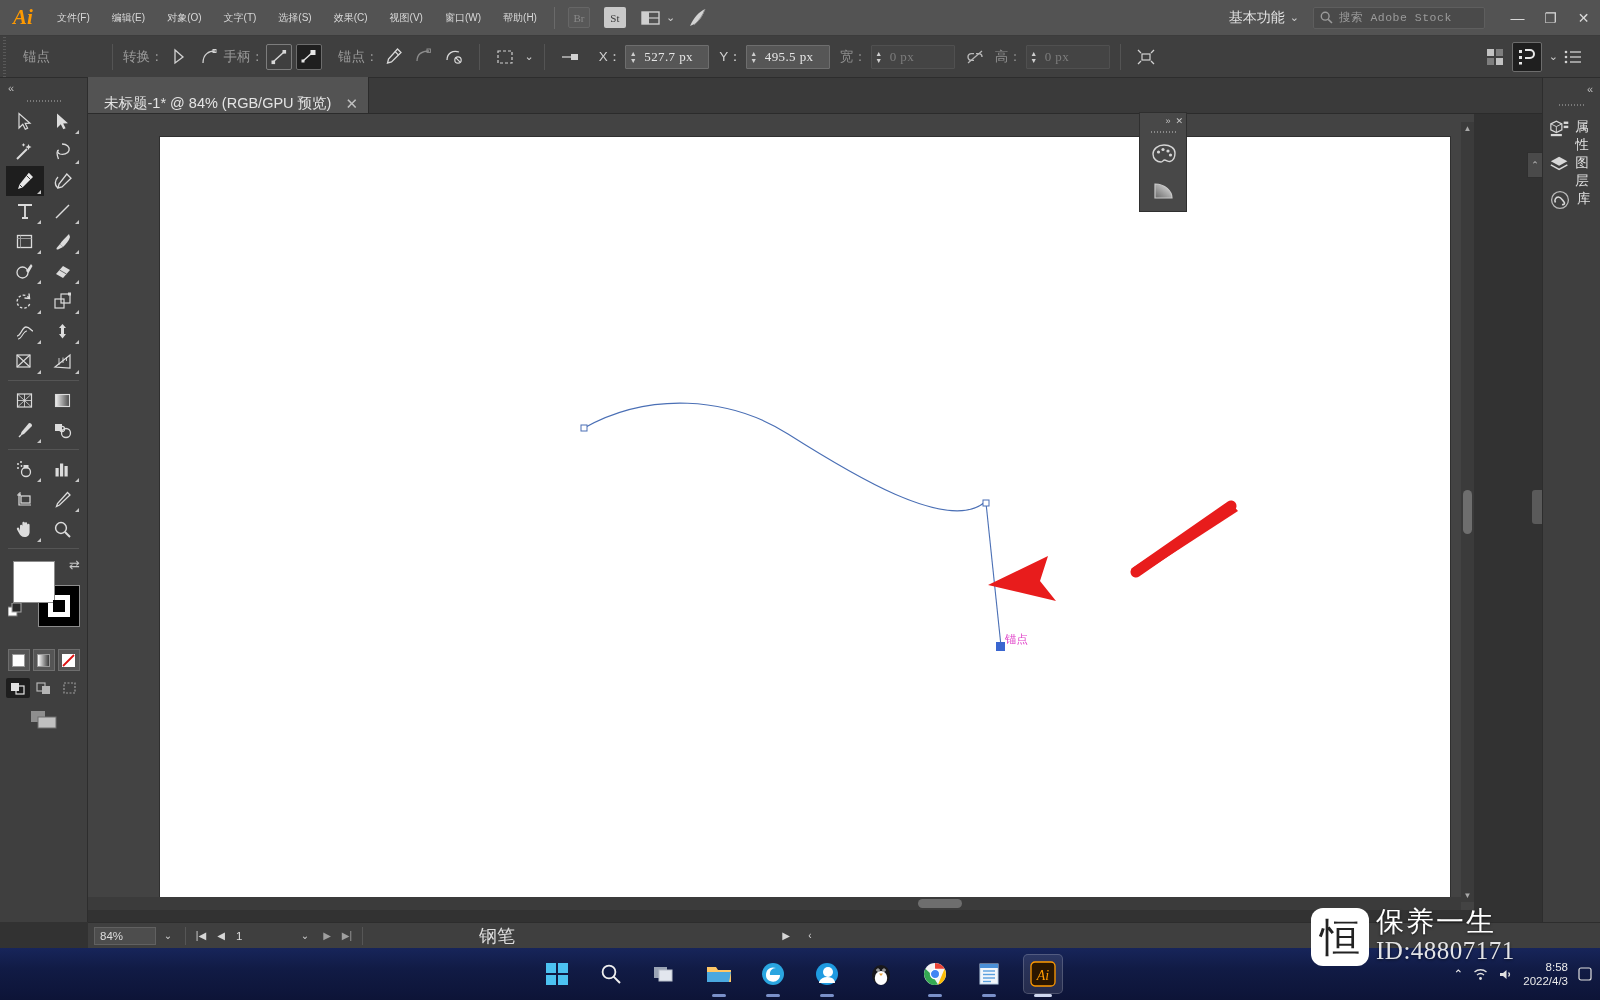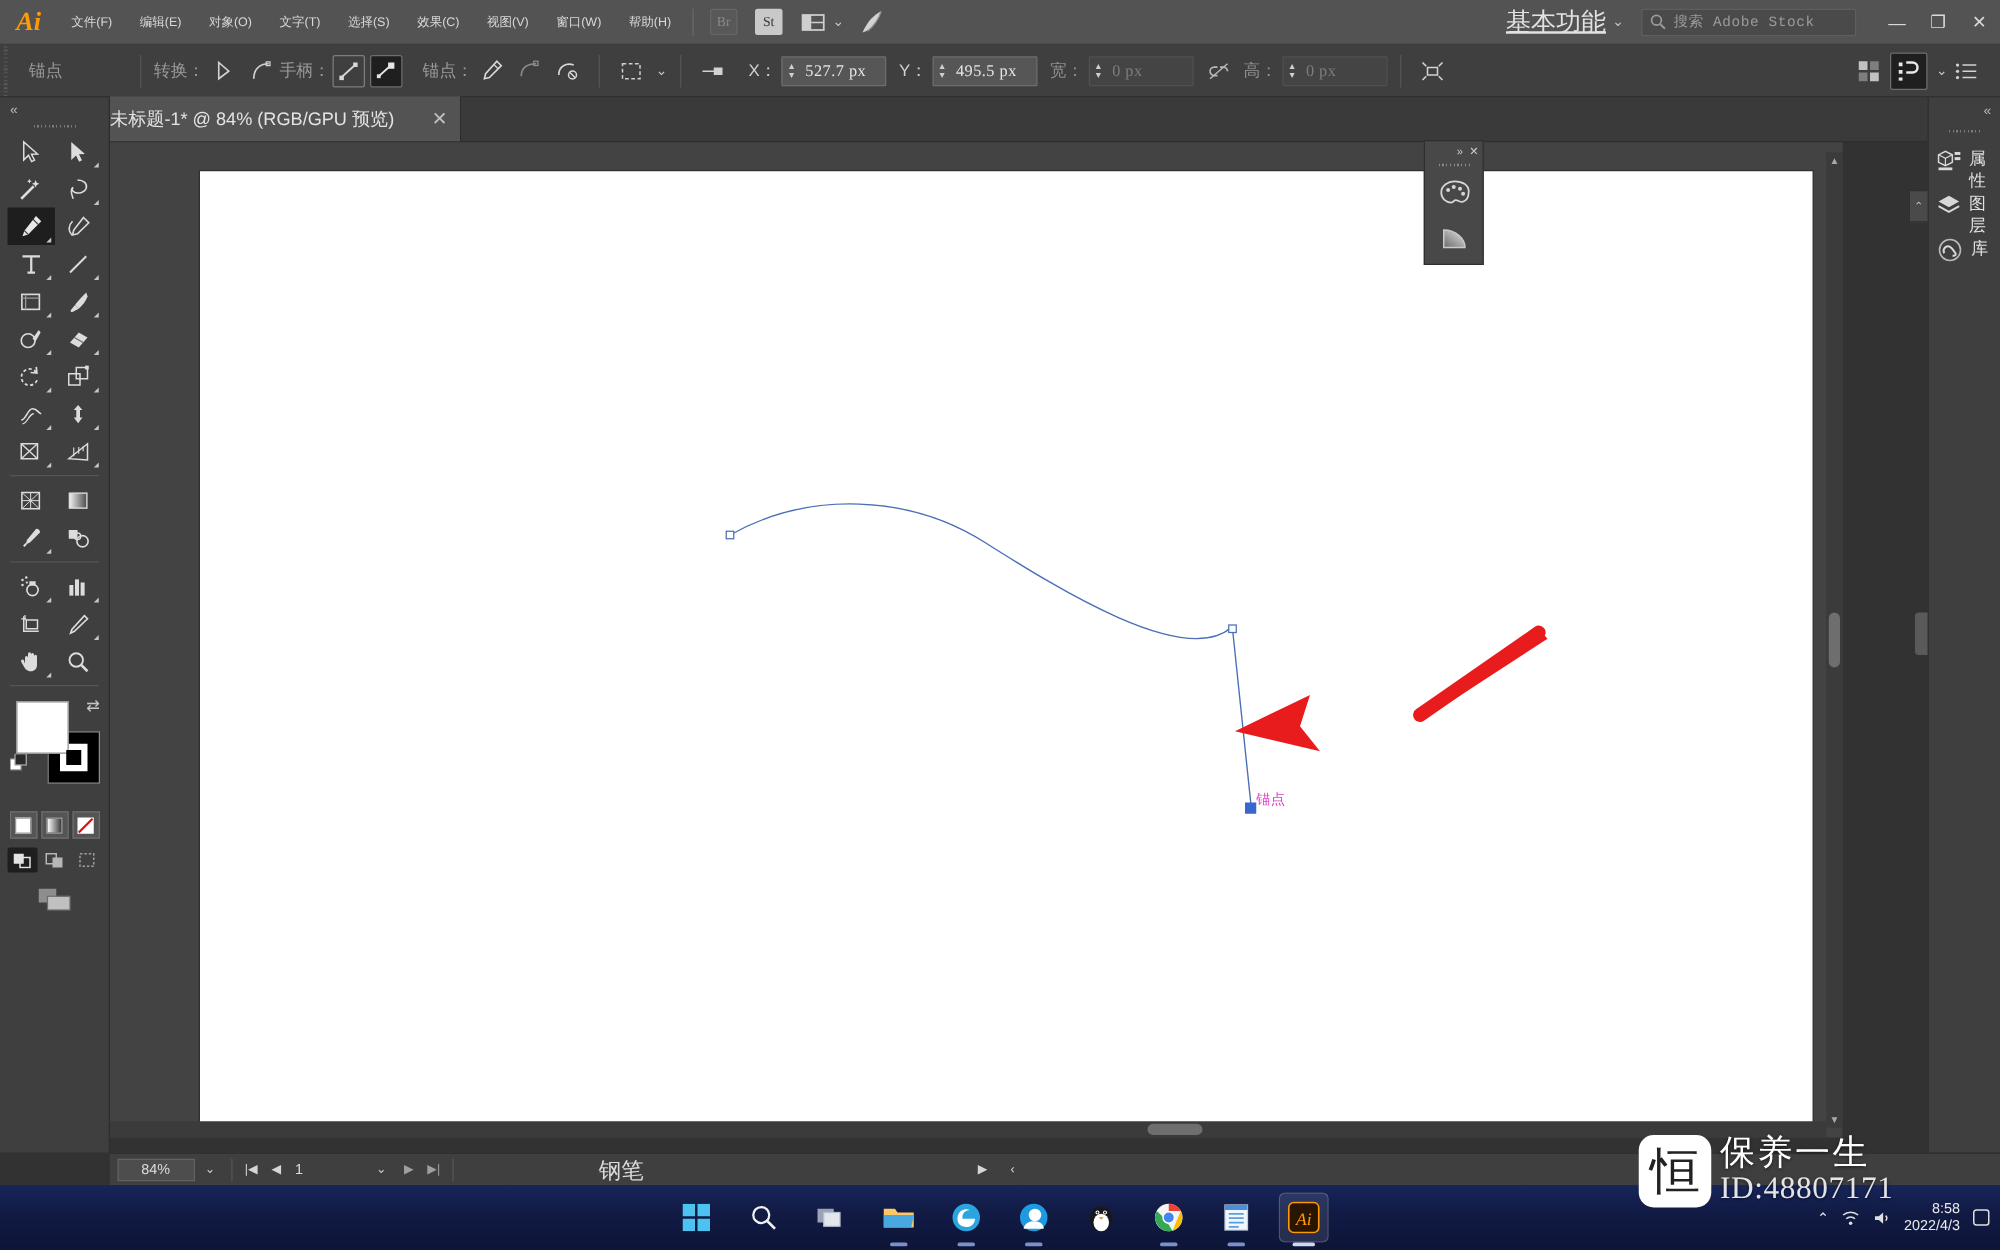--- a/index.html
+++ b/index.html
@@ -32,21 +32,21 @@
   .mb-app-btn {
     width: 22px; height: 21px; margin: 0 7px;
     display: flex; align-items: center; justify-content: center;
     font-size: 11px; font-family: "Liberation Serif", serif;
     border-radius: 2px;
   }
   .mb-br { background: #585858; color: #8a8a8a; border: 1px solid #666; }
   .mb-st { background: #c9c9c9; color: #3a3a3a; }
   .arrange-ico { width: 20px; height: 16px; display:flex; margin-left:8px; }
   .chev { color: #cfcfcf; font-size: 11px; margin-left: 5px; }
-  .ws-label { color: #e2e2e2; font-size: 20px; text-decoration: underline; }
+  .ws-label { color: #e2e2e2; font-size: 14px; }
   .searchbox {
     width: 172px; height: 22px; background: #4a4a4a;
     border: 1px solid #5e5e5e; border-radius: 2px;
     display: flex; align-items: center; padding: 0 6px; margin-left: 14px;
   }
   .searchbox .stxt { color: #9b9b9b; font-size: 11.5px; margin-left: 6px; letter-spacing: .5px;
     font-family: "Liberation Mono", monospace; }
   .win-btns { display: flex; margin-left: 16px; }
   .win-btn { width: 33px; height: 36px; display: flex; align-items: center; justify-content: center;
     color: #d9d9d9; font-size: 14px; }
@@ -82,22 +82,22 @@
   .fld-label { color: #d0d0d0; font-size: 13.5px; margin-left: 10px; }
   .fld-label.dim { color: #8f8f8f; }
 
   
   .tabbar {
     position: absolute; left: 88px; top: 78px; width: 1512px; height: 36px;
     background: #3a3a3a; display:flex; align-items: flex-end;
     border-bottom: 1px solid #2b2b2b;
   }
   .doctab {
-    height: 36px; background: #535353; display: flex; align-items: center;
-    padding: 0 10px 0 0; border-right: 1px solid #2b2b2b; gap: 16px;
+    height: 36px; background: #535353; display: flex; align-items: flex-end;
+    padding: 0 10px 0 16px; border-right: 1px solid #2b2b2b;
   }
   .doctab .tlabel { color: #e4e4e4; font-size: 14.5px; white-space: nowrap; }
   .doctab .tclose { color: #c0c0c0; font-size: 15px; margin-left: 14px; }
   .tab-collapse { position:absolute; right: 6px; top: 4px; color:#b5b5b5; font-size: 11px; }
 
   
   .toolbar {
     position: absolute; left: 0; top: 78px; width: 88px; height: 844px;
     background: #3f3f3f; border-right: 1px solid #2d2d2d;
   }
@@ -185,21 +185,21 @@
   .dock-pull { position:absolute; right: 58px; top: 152px; width: 15px; height: 26px;
     background:#4a4a4a; border:1px solid #2f2f2f; border-right:none;
     display:flex; align-items:center; justify-content:center; color:#c2c2c2; font-size:9px; }
   .dock-pull2 { position:absolute; right: 58px; top: 490px; width: 10px; height: 34px;
     background:#5a5a5a; border-radius: 3px 0 0 3px; }
 
   
   .statusbar { position: absolute; left: 88px; bottom: 52px; width: 1512px; height: 26px;
     background: #3f3f3f; display: flex; align-items: center; border-top: 1px solid #2d2d2d; }
   .zoomfield { width: 62px; height: 18px; background: #4d4d4d; border: 1px solid #616161;
-    color: #dcdcdc; font-size: 11.5px; display:flex; align-items:center; padding-left: 18px; margin-left: 6px; }
+    color: #dcdcdc; font-size: 11.5px; display:flex; align-items:center; padding-left: 5px; margin-left: 6px; }
   .st-chev { width: 24px; height: 20px; display:flex; align-items:center; justify-content:center;
     color:#cfcfcf; font-size: 10px; }
   .st-nav { width: 20px; height: 20px; display:flex; align-items:center; justify-content:center;
     color:#9f9f9f; font-size: 10px; }
   .st-nav.on { color:#d6d6d6; }
   .pagefield { width: 62px; height: 18px; background: #3f3f3f; border: none;
     color: #dcdcdc; font-size: 11.5px; display:flex; align-items:center; padding-left: 5px; }
   .st-sep { width: 1px; height: 18px; background: #565656; margin: 0 5px; }
   .st-tool { color: #dcdcdc; font-size: 18px; }
 

